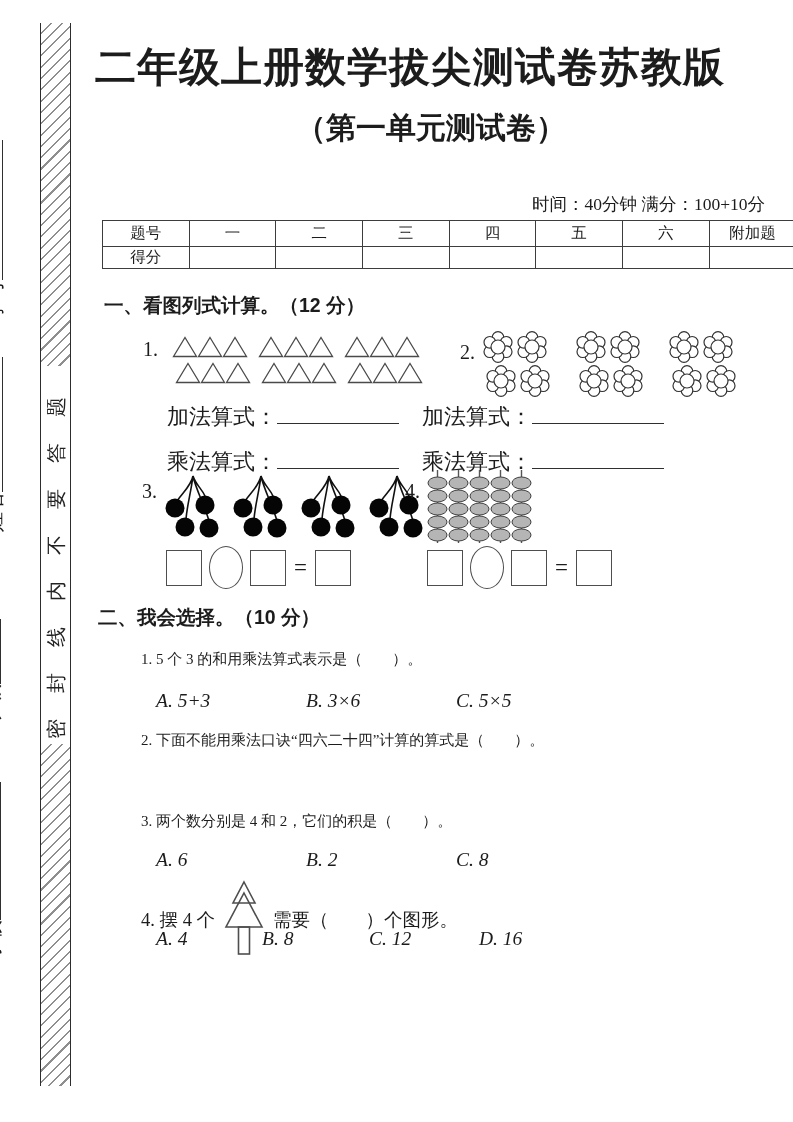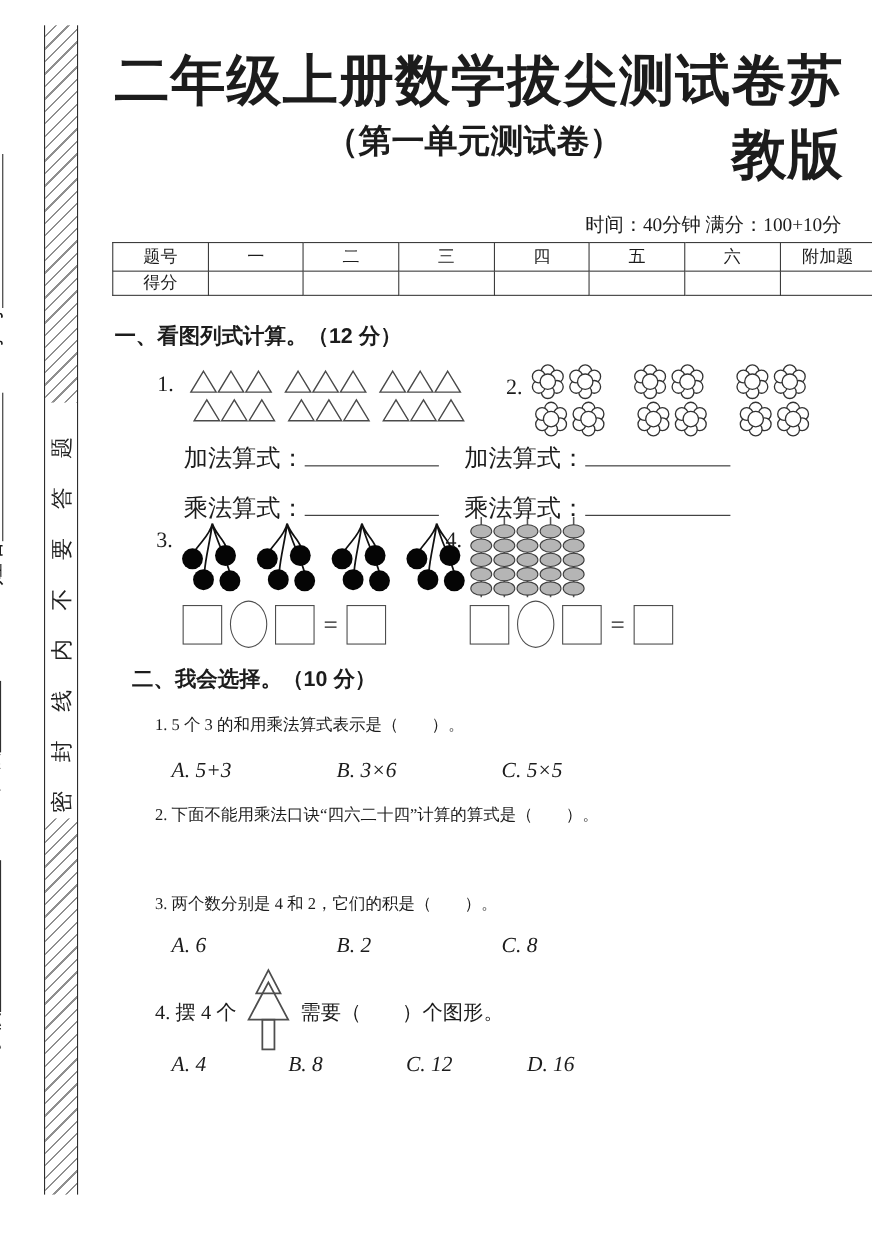--- a/index.html
+++ b/index.html
@@ -16,22 +16,22 @@
              transform:translate(-50%,-50%) rotate(-90deg);
              text-align:center;font-size:20px;letter-spacing:26px;white-space:nowrap;color:#222;}
 
   
   .vfield{position:absolute;height:26px;display:flex;align-items:flex-end;
           transform:rotate(-90deg);transform-origin:0 100%;}
   .vlabel{font-size:20px;color:#1b1b1b;line-height:24px;}
   .vline{flex:1;border-bottom:1.6px solid #2f2f2f;margin-bottom:3px;}
 
   
-  .title{position:absolute;left:95px;top:40px;width:672px;text-align:right;
-         font-size:50px;font-weight:700;letter-spacing:1px;}
+  .title{position:absolute;left:95px;top:40px;width:672px;text-align:left;
+         font-size:41px;font-weight:700;letter-spacing:1px;}
   .subtitle{position:absolute;left:95px;top:108px;width:672px;text-align:center;
             font-size:30px;font-weight:700;}
   .meta{position:absolute;left:95px;top:192px;width:670px;text-align:right;font-size:17.5px;}
 
   
   table.score{position:absolute;left:102px;top:220px;width:781px;
               border-collapse:collapse;table-layout:fixed;font-size:15.5px;font-family:Liberation Serif, serif;}
   table.score th,table.score td{border:1.5px solid #3d3d3d;text-align:center;
               font-weight:400;padding:0;}
   table.score th{height:25px;}
@@ -235,21 +235,21 @@
     <use href="#bstr" x="84" y="0"></use>
   </svg>
   <div class="eqrow" style="left:427px;top:546px">
     <span class="abox"></span>
     <span class="aoval"></span>
     <span class="abox"></span>
     <span class="eqsign">=</span>
     <span class="abox"></span>
   </div>
 
-  <div class="sec-heading" style="left:120px;top:604px">二、我会选择。（10 分）</div>
+  <div class="sec-heading" style="left:98px;top:604px">二、我会选择。（10 分）</div>
 
   <div class="qtext" style="left:141px;top:650px">1. 5 个 3 的和用乘法算式表示是（　　）。</div>
   <div class="opt-row" style="left:156px;top:690px;width:460px">
     <span class="opt" style="left:0">A. 5+3</span>
     <span class="opt" style="left:150px">B. 3×6</span>
     <span class="opt" style="left:300px">C. 5×5</span>
   </div>
 
   <div class="qtext" style="left:141px;top:731px">2. 下面不能用乘法口诀“四六二十四”计算的算式是（　　）。</div>
 
@@ -262,21 +262,21 @@
 
   <div class="treerow" style="left:141px;top:880px;height:78px">
     <span>4. 摆 4 个</span>
     <svg width="48" height="78">
       <polygon points="24,2 35,23 13,23" fill="none" stroke="#4e4e4e" stroke-width="1.6"></polygon>
       <polygon points="24,13 42,47 6,47" fill="none" stroke="#4e4e4e" stroke-width="1.6"></polygon>
       <rect x="18.5" y="47" width="11" height="27" fill="none" stroke="#4e4e4e" stroke-width="1.6"></rect>
     </svg>
     <span>需要（　　）个图形。</span>
   </div>
-  <div class="opt-row" style="left:156px;top:958px;width:500px">
+  <div class="opt-row" style="left:156px;top:928px;width:500px">
     <span class="opt" style="left:0">A. 4</span>
     <span class="opt" style="left:106px">B. 8</span>
     <span class="opt" style="left:213px">C. 12</span>
     <span class="opt" style="left:323px">D. 16</span>
   </div>
 
   <div class="footer">第1页，共5页</div>
 
 </div>
 

